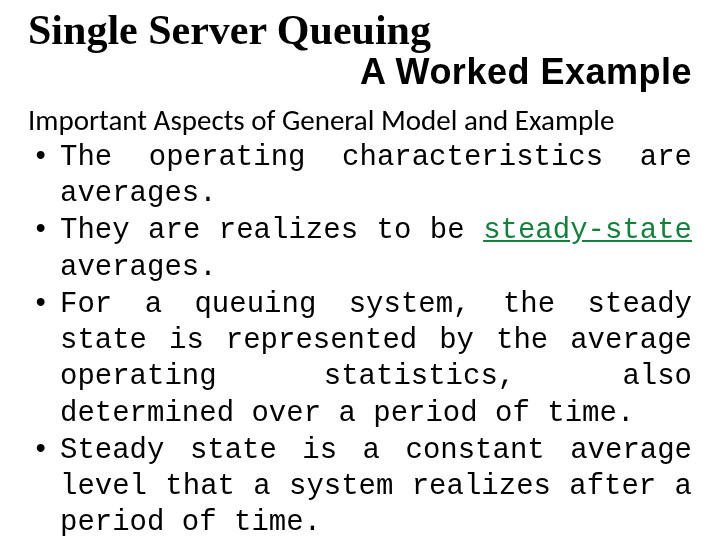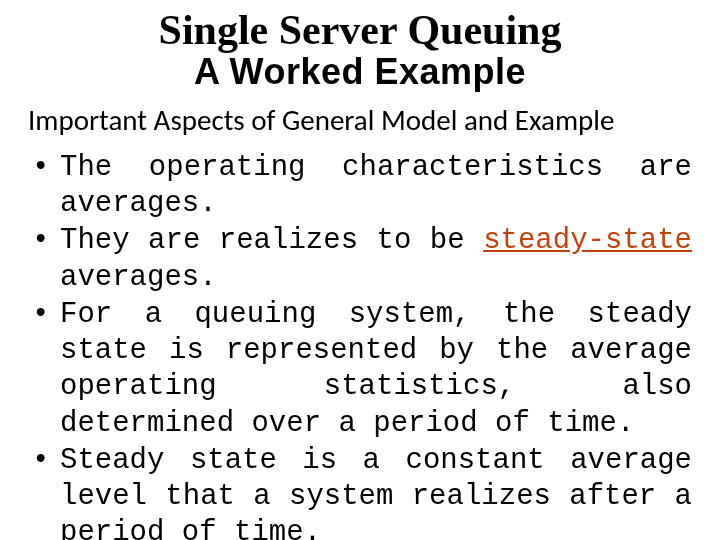--- a/index.html
+++ b/index.html
@@ -12,36 +12,36 @@
       height: 540px;
       background: #ffffff;
       font-family: Calibri, 'Segoe UI', Arial, sans-serif;
       padding: 8px 28px 20px 28px;
       color: #000000;
     }
     .title-main {
       font-family: 'Times New Roman', Times, serif;
       font-weight: bold;
       font-size: 42px;
-      text-align: center;
+      text-align: left;
       line-height: 1.05;
     }
     .title-sub {
       font-family: Arial, 'Arial Black', sans-serif;
       font-weight: 900;
       font-size: 36px;
-      text-align: center;
+      text-align: right;
       line-height: 1.1;
       margin-bottom: 10px;
       letter-spacing: 0.5px;
     }
     .heading-line {
       font-size: 29px;
       line-height: 1.25;
-      margin-bottom: 12px;
+      margin-bottom: 2px;
     }
     .bullets {
       list-style: none;
       font-family: Liberation Mono, monospace;
     }
     .bullets li {
       font-size: 29px;
       line-height: 1.25;
       text-align: justify;
       position: relative;
@@ -50,21 +50,21 @@
     }
     .bullets li::before {
       content: "•";
       position: absolute;
       left: 4px;
       top: 0;
       font-size: 29px;
     }
     .steady {
       text-decoration: underline;
-      color: #c2410c;
+      color: #15803d;
     }
   </style>
 </head>
 <body>
 
 <h1 class="title-main">Single Server Queuing</h1>
 <h2 class="title-sub">A Worked Example</h2>
 
 <p class="heading-line">Important Aspects of General Model and Example</p>
 

